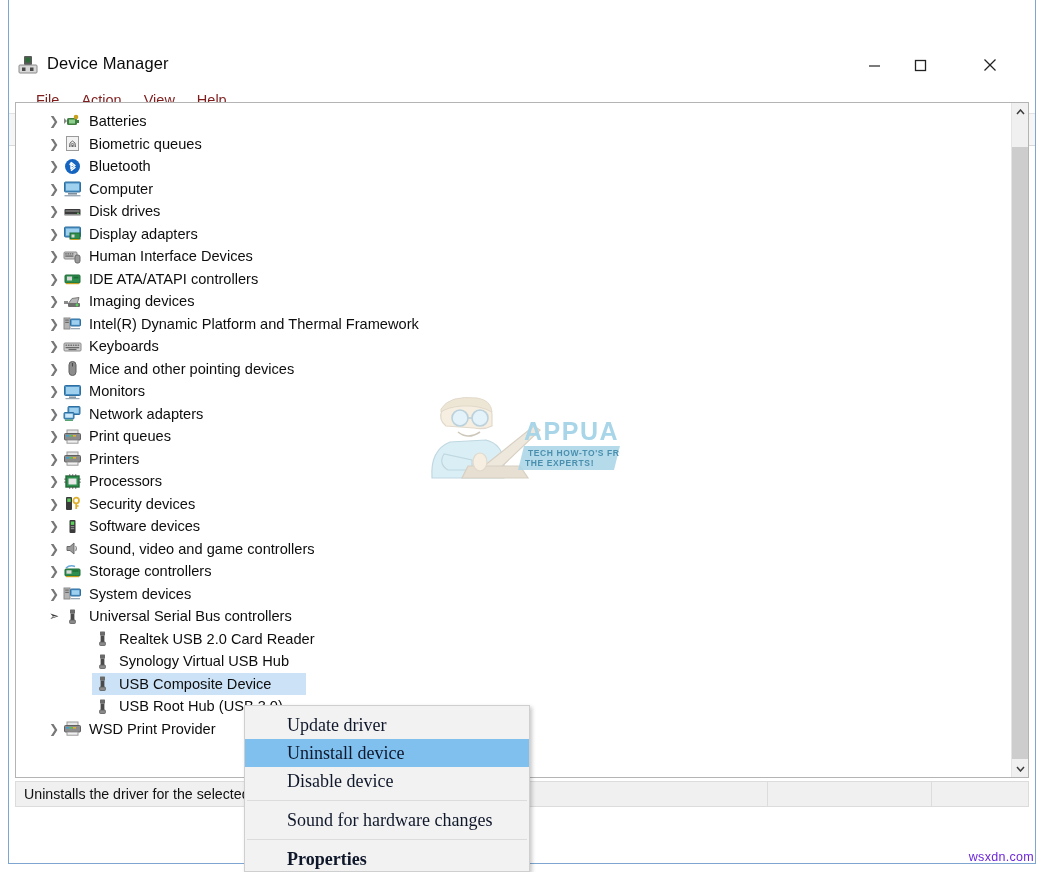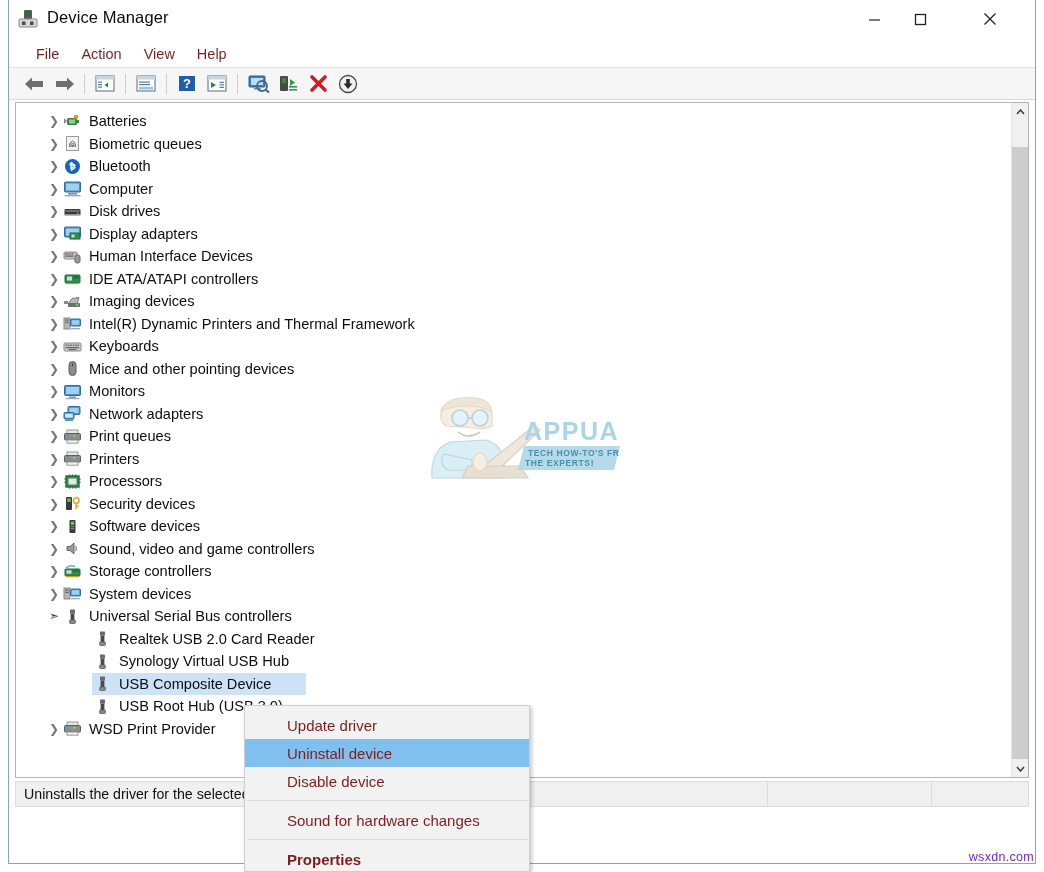--- a/index.html
+++ b/index.html
@@ -18,20 +18,21 @@
     background:#ffffff;
     border:1px solid #7ea6d0;
     border-top:none;
     box-sizing:border-box;
   }
 
   
   #titlebar{
     position:relative;height:39px;background:#ffffff;
     border-bottom:1px solid #ffffff;
+    margin-top:46px;
   }
   #title-icon{
     position:absolute;left:8px;top:9px;width:22px;height:20px;
   }
   #title-text{
     position:absolute;left:38px;top:8px;
     font-size:16.5px;color:#0a0a0a;letter-spacing:0.1px;
   }
   .wbtn{
     position:absolute;top:0;width:46px;height:38px;
@@ -130,22 +131,23 @@
   
   #ctxmenu{
     position:absolute;left:244px;top:705px;width:286px;height:167px;
     background:#f2f2f2;border:1px solid #cfcfcf;
     box-shadow:2px 2px 4px rgba(0,0,0,0.22);
     box-sizing:border-box;padding-top:5px;
     z-index:40;
   }
   .mi{
     position:relative;height:28px;display:flex;align-items:center;
-    font-size:15px;color:#7f1d1d;padding-left:42px;cursor:default;
+    font-size:18px;color:#0f172a;padding-left:42px;cursor:default;
     white-space:nowrap;
+    font-family:Liberation Serif, serif;
   }
   .mi.hl{background:#7fc0ef;}
   .mi.bold{font-weight:bold;}
   .misep{height:1px;background:#dcdcdc;margin:5px 2px 5px 2px;}
 
   
   #watermark{
     position:absolute;left:424px;top:392px;width:196px;height:92px;
     z-index:5;pointer-events:none;
   }
@@ -414,21 +416,21 @@
         <span class="ico">
           <svg width="19" height="17" viewBox="0 0 19 17">
             <rect x="1" y="3" width="6" height="11" fill="#b4b4b4" stroke="#8a8a8a" stroke-width="1"></rect>
             <rect x="2.2" y="4.5" width="3.6" height="1.2" fill="#6a6a6a"></rect>
             <rect x="2.2" y="6.8" width="3.6" height="1.2" fill="#6a6a6a"></rect>
             <rect x="7.5" y="4" width="10" height="7" rx="1" fill="#4a90c4" stroke="#2f6f9f" stroke-width="1"></rect>
             <rect x="8.7" y="5.2" width="7.6" height="4.6" fill="#9fd0ee"></rect>
             <rect x="8" y="13" width="9" height="1.3" fill="#9aa8b4"></rect>
           </svg>
         </span>
-        <span class="lbl">Intel(R) Dynamic Printers and Thermal Framework</span>
+        <span class="lbl">Intel(R) Dynamic Platform and Thermal Framework</span>
       </div>
 
       <div class="row">
         <span class="chev">❯</span>
         <span class="ico">
           <svg width="19" height="17" viewBox="0 0 19 17">
             <rect x="1" y="5" width="17" height="8" rx="1" fill="#cfcfcf" stroke="#8a8a8a" stroke-width="1"></rect>
             <rect x="2.5" y="6.5" width="1.7" height="1.4" fill="#6a6a6a"></rect>
             <rect x="4.9" y="6.5" width="1.7" height="1.4" fill="#6a6a6a"></rect>
             <rect x="7.3" y="6.5" width="1.7" height="1.4" fill="#6a6a6a"></rect>

